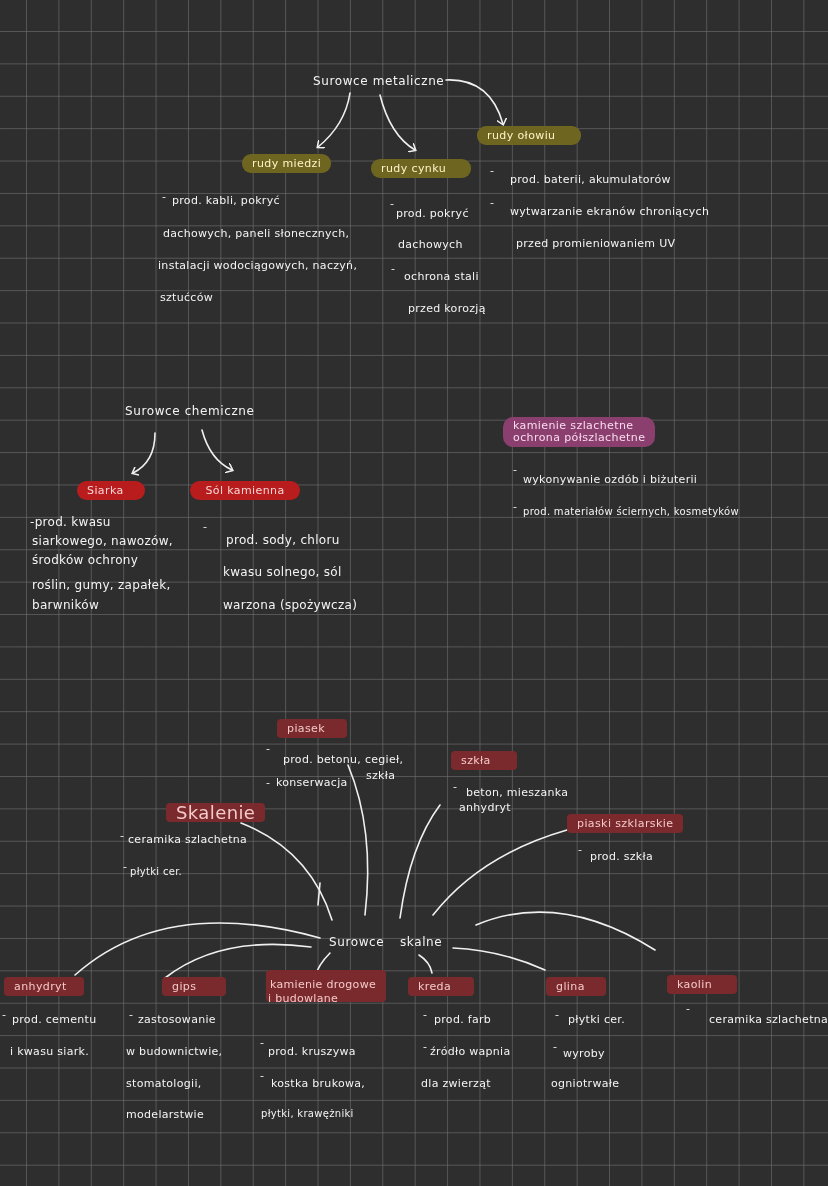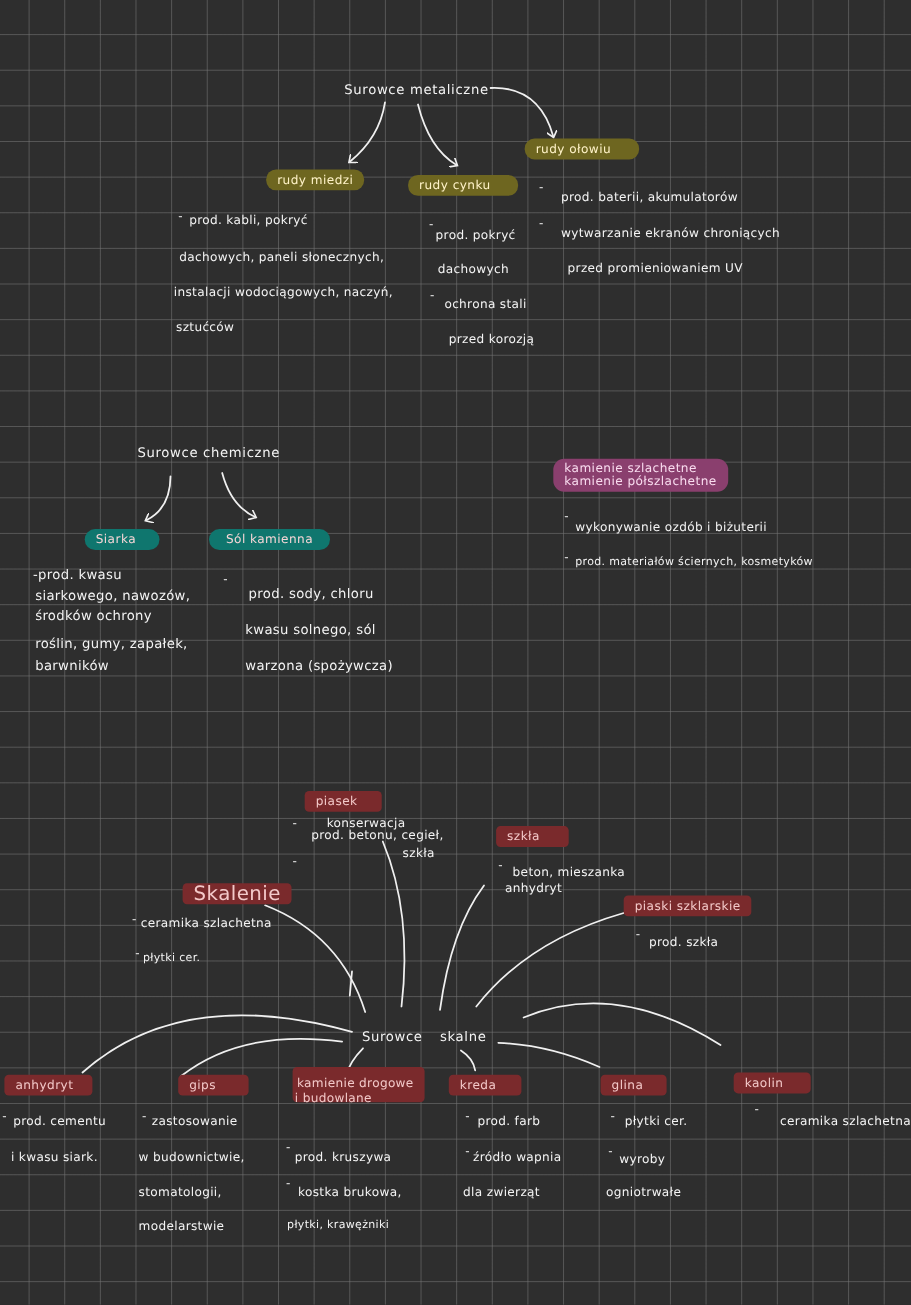--- a/index.html
+++ b/index.html
@@ -12,21 +12,21 @@
     background-size: 32.4px 32.4px;
     background-position: 26px 31px;
     font-family: "DejaVu Sans", sans-serif;
     color: #f2f2f2;
   }
   .t { position: absolute; white-space: nowrap; font-size: 11px; color: #f4f4f4; letter-spacing: 0.3px; }
   .head { font-size: 12px; letter-spacing: 0.6px; }
   .pill { position: absolute; border-radius: 9px; font-size: 11px; padding: 0 10px; height: 19px; line-height: 19px; white-space: nowrap; letter-spacing: 0.4px; }
   .gold { background: #6e6620; color: #fff3c8; }
   .red  { background: #7a2a2c; color: #f3c9c9; border-radius: 4px; }
-  .redr { background: #0f766e; color: #f5d6d6; border-radius: 10px; }
+  .redr { background: #b91c1c; color: #f5d6d6; border-radius: 10px; }
   .pink { background: #8a3f6e; color: #f9dcef; border-radius: 10px; line-height: 12px; height: auto; padding: 3px 10px; }
   .dash { position: absolute; font-size: 11px; color: #eee; }
   svg.lines { position: absolute; left: 0; top: 0; }
   svg.lines path { fill: none; stroke: #f0f0f0; stroke-width: 1.6; stroke-linecap: round; }
 </style>
 </head>
 <body>
 
 <svg class="lines" width="828" height="1186">
   <defs>
@@ -90,36 +90,36 @@
 <div class="t" style="left:32px;top:578px;font-size:12px;">roślin, gumy, zapałek,</div>
 <div class="t" style="left:32px;top:598px;font-size:12px;">barwników</div>
 
 <div class="dash" style="left:203px;top:520px;">-</div>
 <div class="t" style="left:226px;top:533px;font-size:12px;">prod. sody, chloru</div>
 <div class="t" style="left:223px;top:565px;font-size:12px;">kwasu solnego, sól</div>
 <div class="t" style="left:223px;top:598px;font-size:12px;">warzona (spożywcza)</div>
 
 <div class="pill pink" style="left:503px;top:417px;">
   <div>kamienie szlachetne</div>
-  <div>kamienie półszlachetne</div>
+  <div>ochrona półszlachetne</div>
 </div>
 <div class="dash" style="left:513px;top:463px;">-</div>
 <div class="t" style="left:523px;top:473px;">wykonywanie ozdób i biżuterii</div>
 <div class="dash" style="left:513px;top:500px;">-</div>
 <div class="t" style="left:523px;top:506px;font-size:10px;">prod. materiałów ściernych, kosmetyków</div>
 
 <div class="t head" style="left:329px;top:935px;">Surowce</div>
 <div class="t head" style="left:400px;top:935px;">skalne</div>
 
 <div class="pill red" style="left:277px;top:719px;width:50px;">piasek</div>
 <div class="dash" style="left:266px;top:742px;">-</div>
 <div class="t" style="left:283px;top:753px;">prod. betonu, cegieł,</div>
 <div class="t" style="left:366px;top:769px;">szkła</div>
 <div class="dash" style="left:266px;top:776px;">-</div>
-<div class="t" style="left:276px;top:742px;margin-left:21px;">konserwacja</div>
+<div class="t" style="left:276px;top:776px;">konserwacja</div>
 
 <div class="pill red" style="left:451px;top:751px;width:46px;">szkła</div>
 <div class="dash" style="left:453px;top:780px;">-</div>
 <div class="t" style="left:466px;top:786px;">beton, mieszanka</div>
 <div class="t" style="left:459px;top:801px;">anhydryt</div>
 
 <div class="pill red" style="left:567px;top:814px;">piaski szklarskie</div>
 <div class="dash" style="left:578px;top:843px;">-</div>
 <div class="t" style="left:590px;top:850px;">prod. szkła</div>
 

